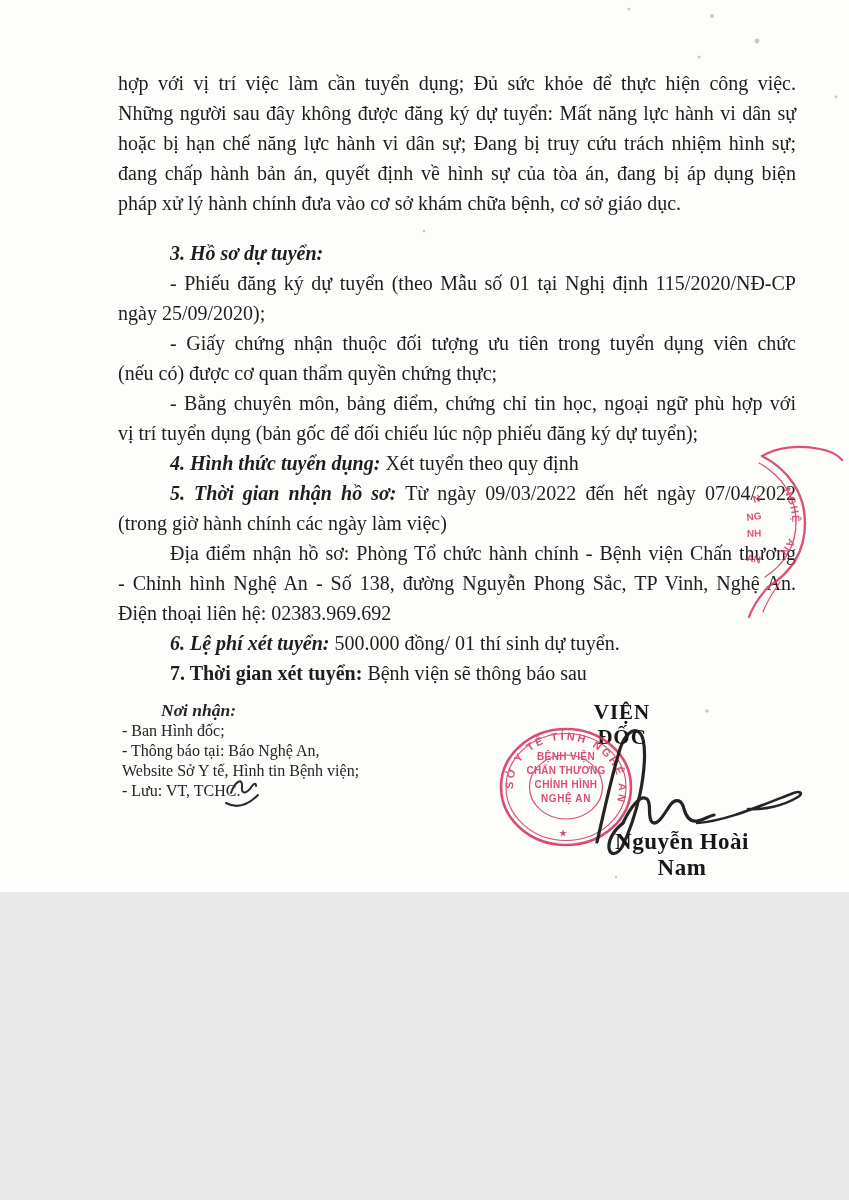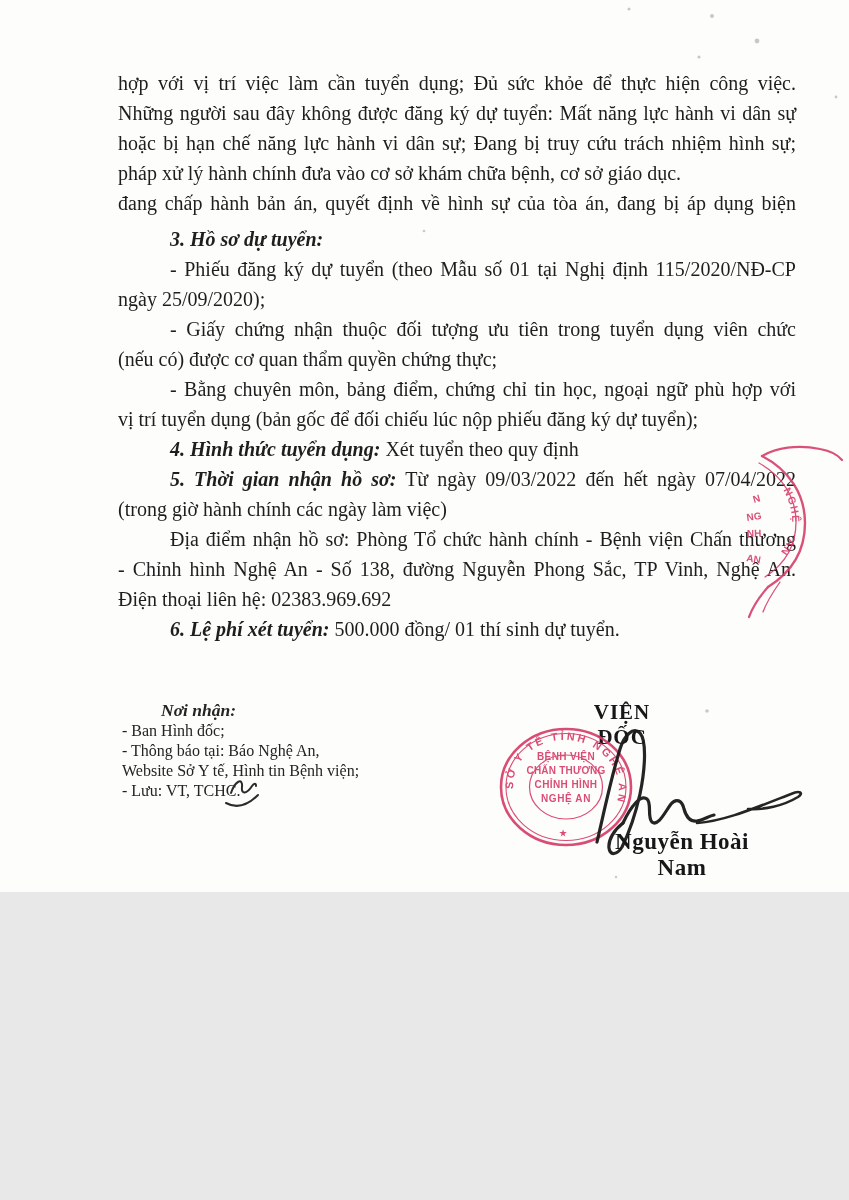--- a/index.html
+++ b/index.html
@@ -5,21 +5,21 @@
   html,body { margin:0; padding:0; background:#e8e8e8; }
   .page {
     position:relative; width:849px; height:892px; margin:0 auto;
     background:#fdfdfb; overflow:hidden;
     font-family:"Liberation Serif", serif; color:#1e1e1e;
   }
   .textblock { position:absolute; left:118px; top:68px; width:678px; font-size:20px; }
   .ln { height:30px; line-height:30px; }
   .jl { text-align:justify; text-align-last:justify; }
   .ind { text-indent:52px; }
-  .gap { margin-top:6px; }
+  .gap { margin-top:20px; }
   .bi { font-weight:bold; font-style:italic; }
   .b  { font-weight:bold; }
 
   .recipients { position:absolute; left:122px; top:699px; font-size:16px; line-height:20px; color:#242424; }
   .rhead { font-size:17.5px; line-height:22px;margin-left:39px; }
 
   .signtitle {
     position:absolute; left:566px; top:700px; width:112px; text-align:center;
     font-size:21px; letter-spacing:1px; color:#171717;
   }
@@ -33,40 +33,41 @@
 </style>
 </head>
 <body>
 
 <div class="page">
 
   <div class="textblock">
     <div class="ln jl">hợp với vị trí việc làm cần tuyển dụng; Đủ sức khỏe để thực hiện công việc.</div>
     <div class="ln jl">Những người sau đây không được đăng ký dự tuyển: Mất năng lực hành vi dân sự</div>
     <div class="ln jl">hoặc bị hạn chế năng lực hành vi dân sự; Đang bị truy cứu trách nhiệm hình sự;</div>
+    <div class="ln jl">đang chấp hành bản án, quyết định về hình sự của tòa án, đang bị áp dụng biện</div>
     <div class="ln">pháp xử lý hành chính đưa vào cơ sở khám chữa bệnh, cơ sở giáo dục.</div>
-    <div class="ln jl">đang chấp hành bản án, quyết định về hình sự của tòa án, đang bị áp dụng biện</div>
 
     <div class="ln ind gap"><span class="bi">3. Hồ sơ dự tuyển:</span></div>
     <div class="ln ind jl">- Phiếu đăng ký dự tuyển (theo Mẫu số 01 tại Nghị định 115/2020/NĐ-CP</div>
     <div class="ln">ngày 25/09/2020);</div>
     <div class="ln ind jl">- Giấy chứng nhận thuộc đối tượng ưu tiên trong tuyển dụng viên chức</div>
     <div class="ln">(nếu có) được cơ quan thẩm quyền chứng thực;</div>
     <div class="ln ind jl">- Bằng chuyên môn, bảng điểm, chứng chỉ tin học, ngoại ngữ phù hợp với</div>
     <div class="ln">vị trí tuyển dụng (bản gốc để đối chiếu lúc nộp phiếu đăng ký dự tuyển);</div>
 
     <div class="ln ind"><span class="bi">4. Hình thức tuyển dụng:</span> <span>Xét tuyển theo quy định</span></div>
 
     <div class="ln ind jl"><span class="bi">5. Thời gian nhận hồ sơ:</span> <span>Từ ngày 09/03/2022 đến hết ngày 07/04/2022</span></div>
     <div class="ln">(trong giờ hành chính các ngày làm việc)</div>
     <div class="ln ind jl">Địa điểm nhận hồ sơ: Phòng Tổ chức hành chính - Bệnh viện Chấn thương</div>
     <div class="ln jl">- Chỉnh hình Nghệ An - Số 138, đường Nguyễn Phong Sắc, TP Vinh, Nghệ An.</div>
     <div class="ln">Điện thoại liên hệ: 02383.969.692</div>
 
     <div class="ln ind"><span class="bi">6. Lệ phí xét tuyển:</span> <span>500.000 đồng/ 01 thí sinh dự tuyển.</span></div>
+    <div class="ln ind"><span class="b">7. Thời gian xét tuyển:</span> <span>Bệnh viện sẽ thông báo sau</span></div>
   </div>
 
   <div class="recipients">
     <div class="rhead bi">Nơi nhận:</div>
     <div>- Ban Hình đốc;</div>
     <div>- Thông báo tại: Báo Nghệ An,</div>
     <div>Website Sở Y tế, Hình tin Bệnh viện;</div>
     <div>- Lưu: VT, TCHC.</div>
   </div>
 

